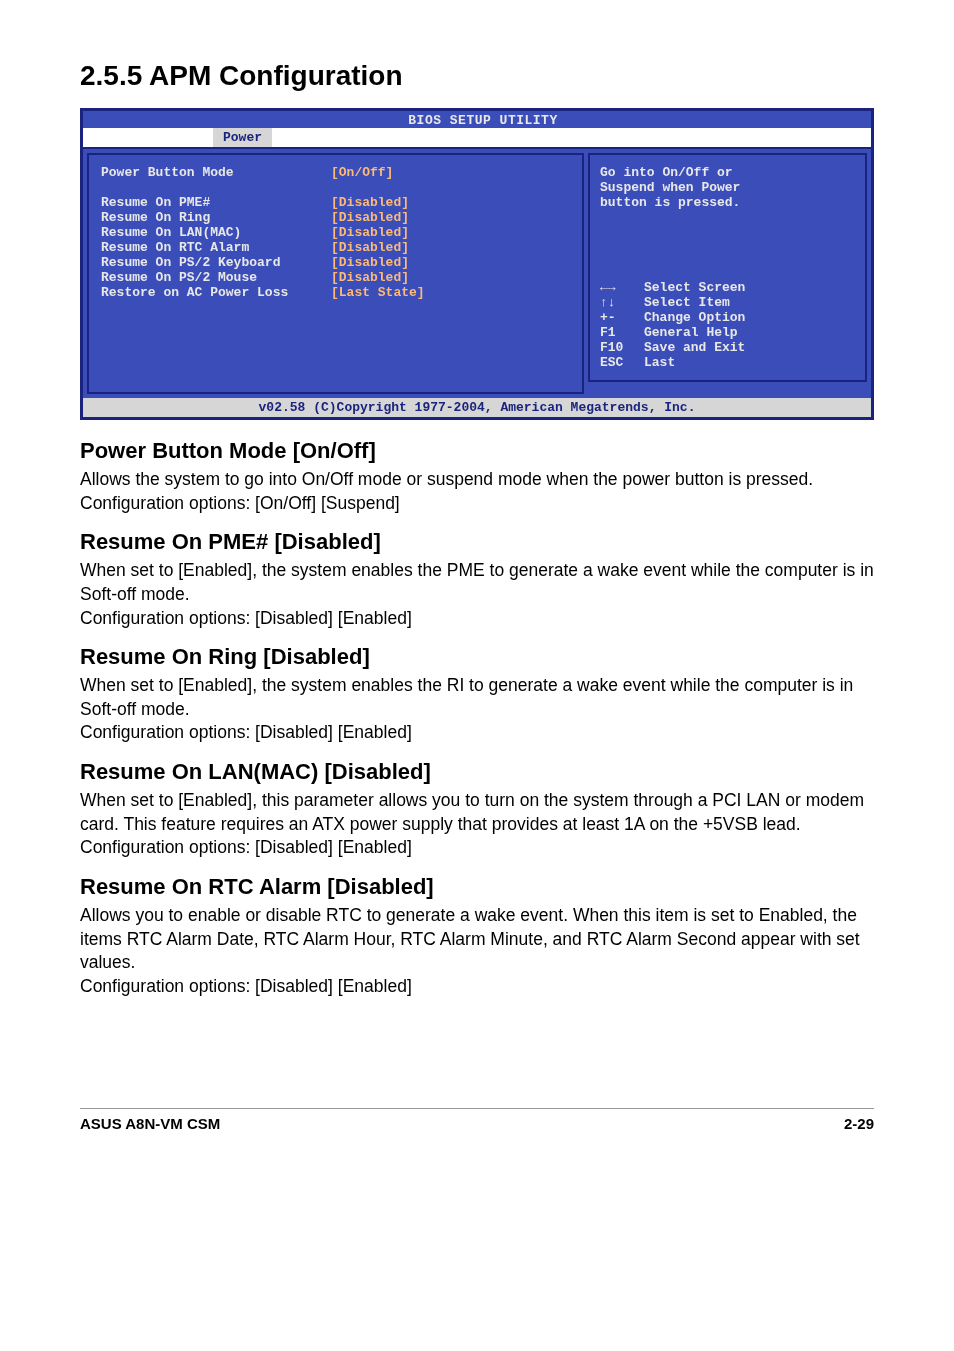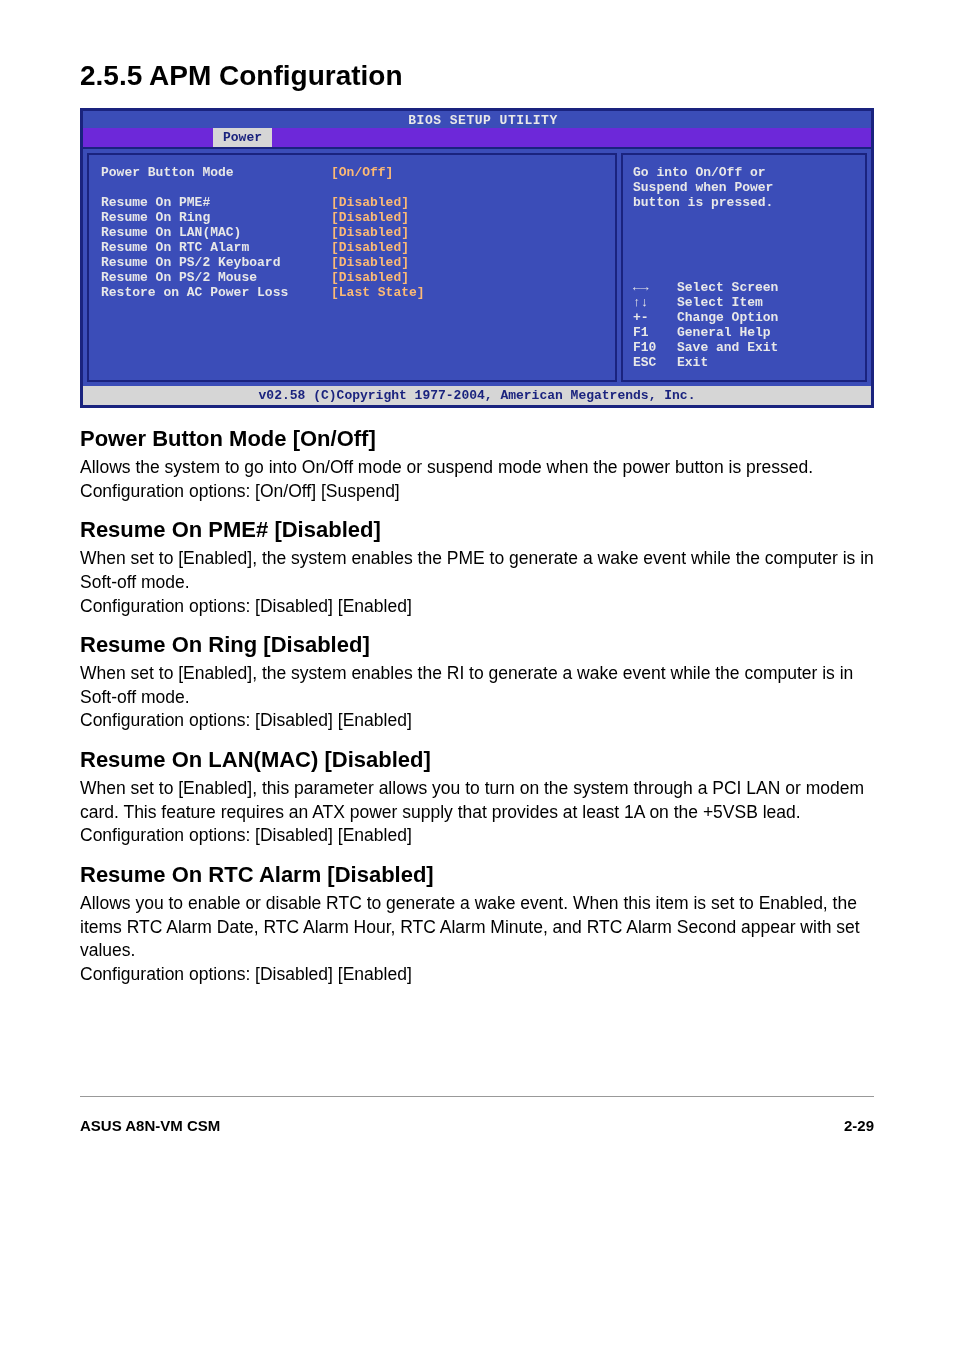--- a/index.html
+++ b/index.html
@@ -2,34 +2,34 @@
 <html><head>
   <meta charset="utf-8">
   <style>
     * { margin: 0; padding: 0; box-sizing: border-box; }
     body { font-family: Arial, Helvetica, sans-serif; background: #fff; width: 954px; margin: 0 auto; padding: 60px 80px 40px 80px; color: #000; }
     .heading-1 { font-size: 28px; font-weight: bold; margin-bottom: 16px; }
     .heading-2 { font-size: 22px; font-weight: bold; margin-top: 14px; margin-bottom: 4px; }
     .body-text { font-size: 17.5px; line-height: 1.35; margin-bottom: 2px; }
     .bios-box { border: 3px solid #1a237e; margin: 6px 0 18px 0; background: #3b4db8; font-family: "Courier New", monospace; font-size: 13px; color: #fff; }
     .bios-header { background: #3b4db8; text-align: center; font-weight: bold; padding: 2px 0 0 12px; color: #e8e8e8; letter-spacing: 0.5px; }
-    .bios-tab-row { background: #6d28d9; padding: 0 0 0 130px; }
+    .bios-tab-row { background: #ffffff; padding: 0 0 0 130px; }
     .bios-tab { display: inline-block; background: #d6d6d6; color: #1a237e; font-weight: bold; padding: 2px 10px; }
     .bios-body { display: flex; border-top: 2px solid #1a237e; }
     .bios-left { flex: 1; background: #3b4db8; border: 2px solid #1a237e; margin: 4px; padding: 10px 12px; }
-    .bios-right { width: 246px; background: #3b4db8; border: 2px solid #1a237e; margin: 4px 4px 4px 0; padding: 10px 10px; display: flex; flex-direction: column; justify-content: space-between; }
+    .bios-right { width: 279px; background: #3b4db8; border: 2px solid #1a237e; margin: 4px 4px 16px 0; padding: 10px 10px; display: flex; flex-direction: column; justify-content: space-between; }
     .bios-row { display: flex; }
     .bios-label { flex: 0 0 230px; font-weight: bold; color: #e8e8e8; }
     .bios-value { font-weight: bold; color: #fdba74; }
     .bios-footer { background: #d6d6d6; color: #1a237e; text-align: center; font-weight: bold; padding: 2px 0; }
     .bios-help { font-weight: bold; color: #e8e8e8; }
     .bios-keys { font-weight: bold; color: #e8e8e8; margin-top: 70px;}
     .bios-key-row { display: flex; }
     .bios-key { flex: 0 0 44px; }
-    .footer { display: flex; justify-content: space-between; border-top: 1px solid #999; margin-top: 110px; padding-top: 20px; font-size: 15px; }
+    .footer { display: flex; justify-content: space-between; border-top: 1px solid #999; margin-top: 110px; padding-top: 6px; font-size: 15px; }
     .footer-left { font-weight: bold; }
     .footer-right { font-weight: bold; }
   </style>
 </head>
 <body>
 
 <h1 class="heading-1">2.5.5  APM Configuration</h1>
 
 <div class="bios-box">
   <div class="bios-header">BIOS SETUP UTILITY</div>
@@ -94,21 +94,21 @@
         <div class="bios-key-row">
             <span class="bios-key">F1</span>
             <span>General Help</span>
           </div>
         <div class="bios-key-row">
             <span class="bios-key">F10</span>
             <span>Save and Exit</span>
           </div>
         <div class="bios-key-row">
             <span class="bios-key">ESC</span>
-            <span>Exit</span>
+            <span>Last</span>
           </div>
       </div>
     </div>
   </div>
   <div class="bios-footer">v02.58 (C)Copyright 1977-2004, American Megatrends, Inc.</div>
 </div>
 
 <h2 class="heading-2">Power Button Mode [On/Off]</h2>
 <p class="body-text">Allows the system to go into On/Off mode or suspend mode when the power  button is pressed. Configuration options: [On/Off] [Suspend]</p>
 

